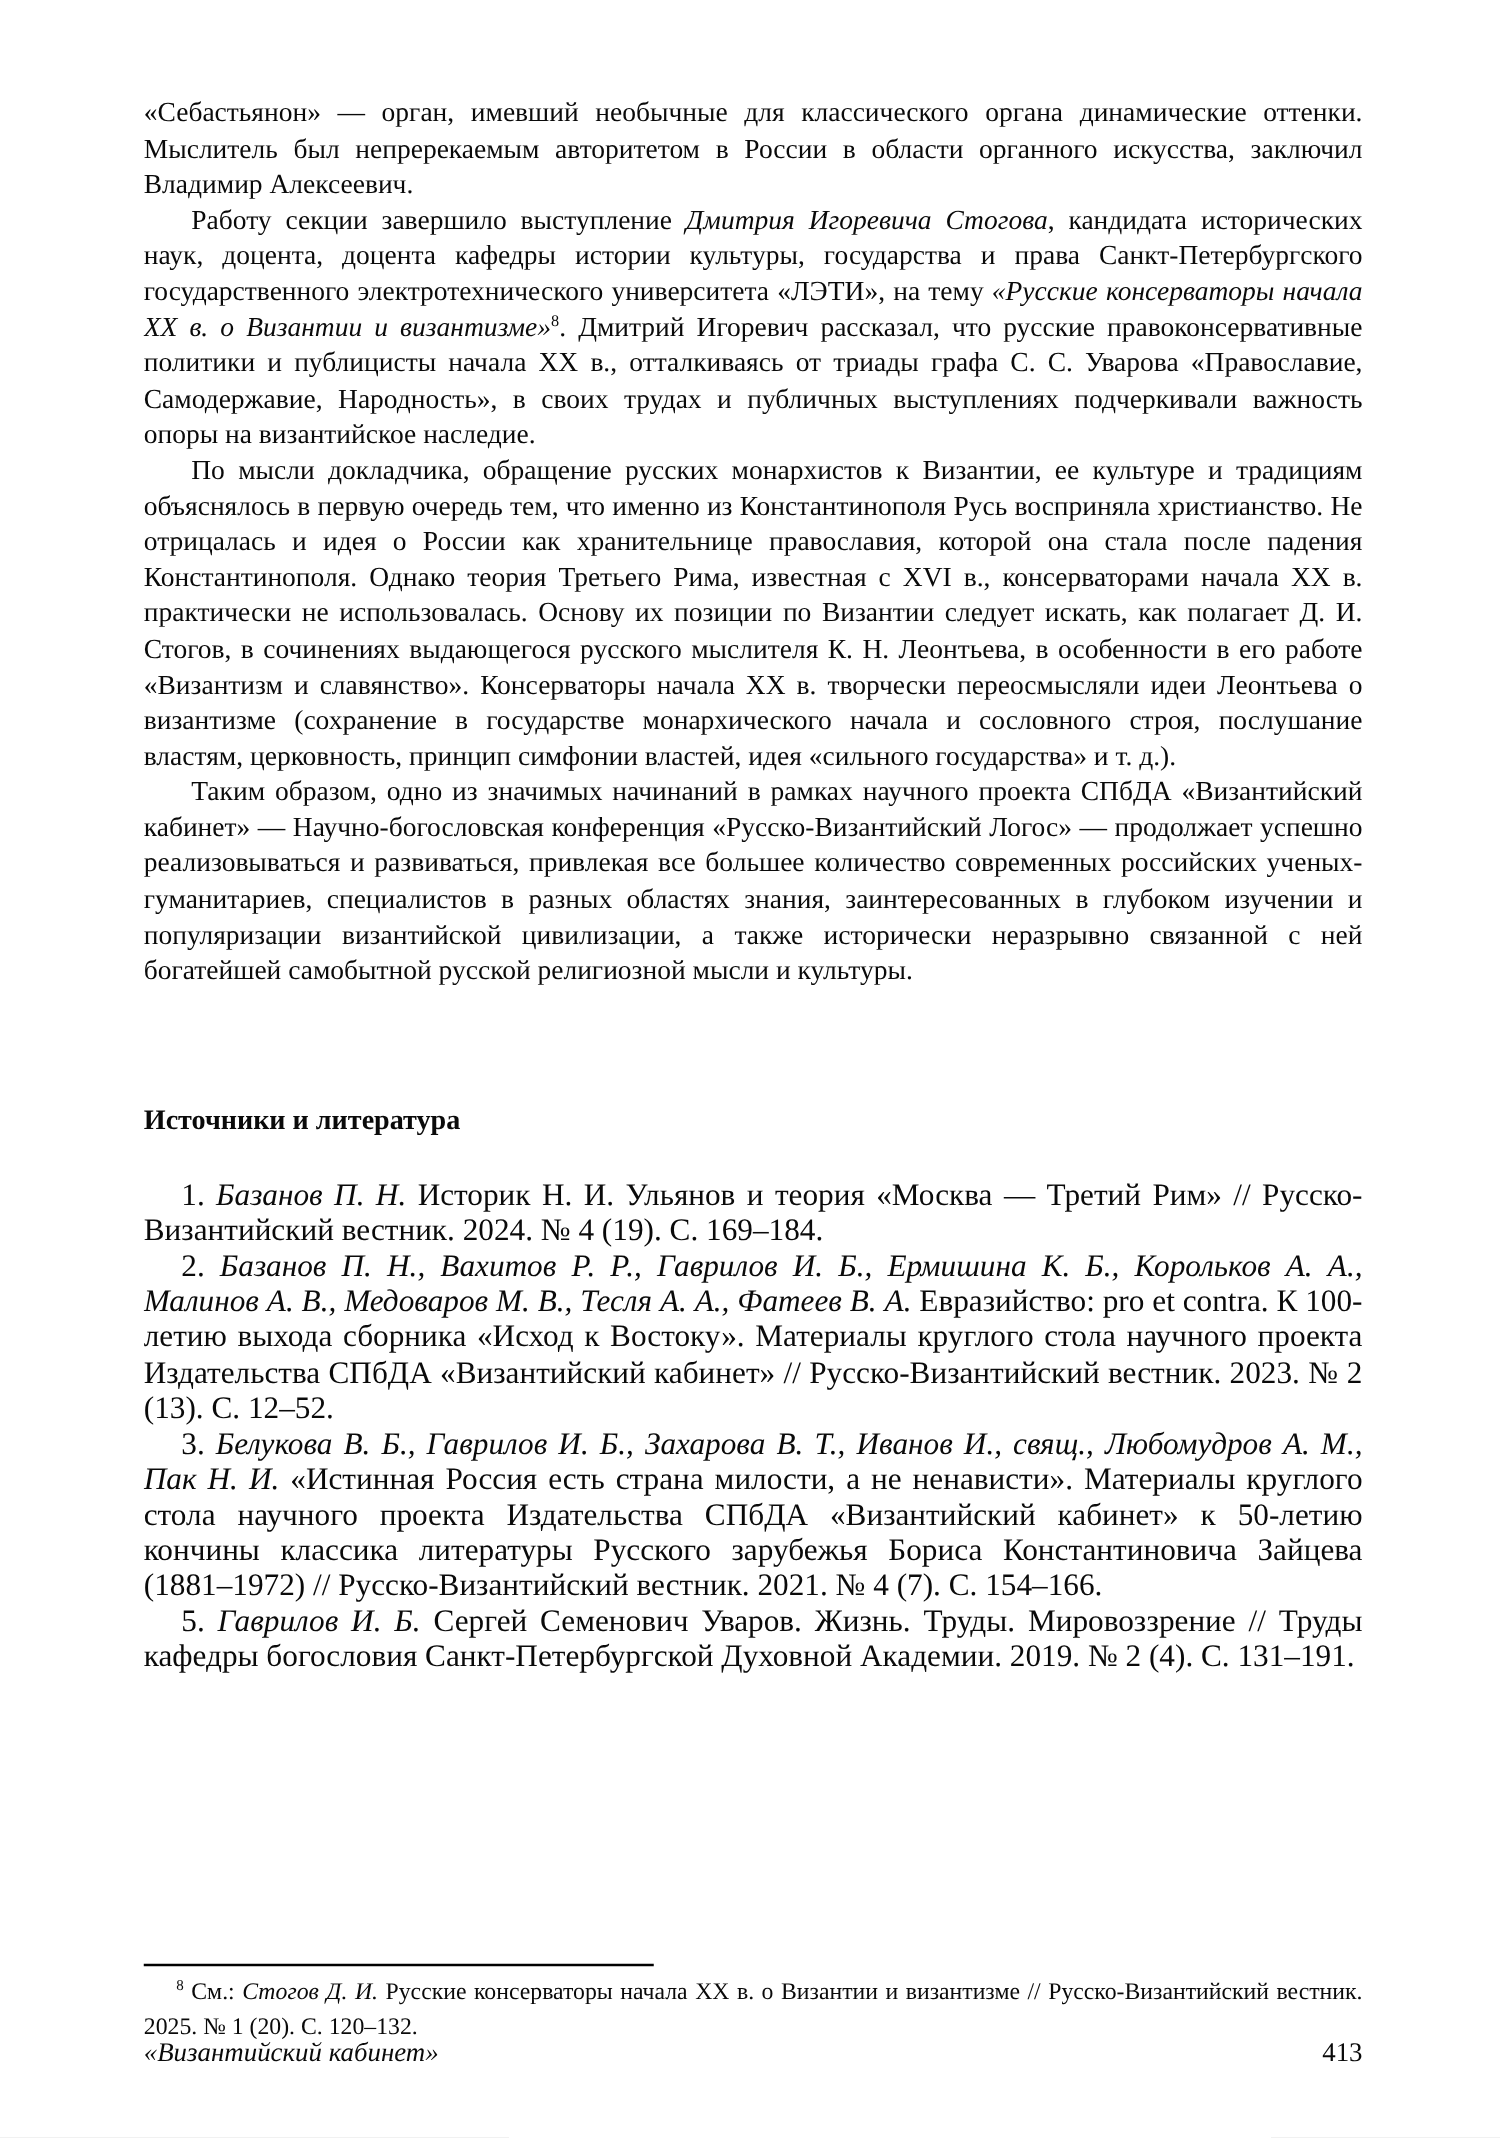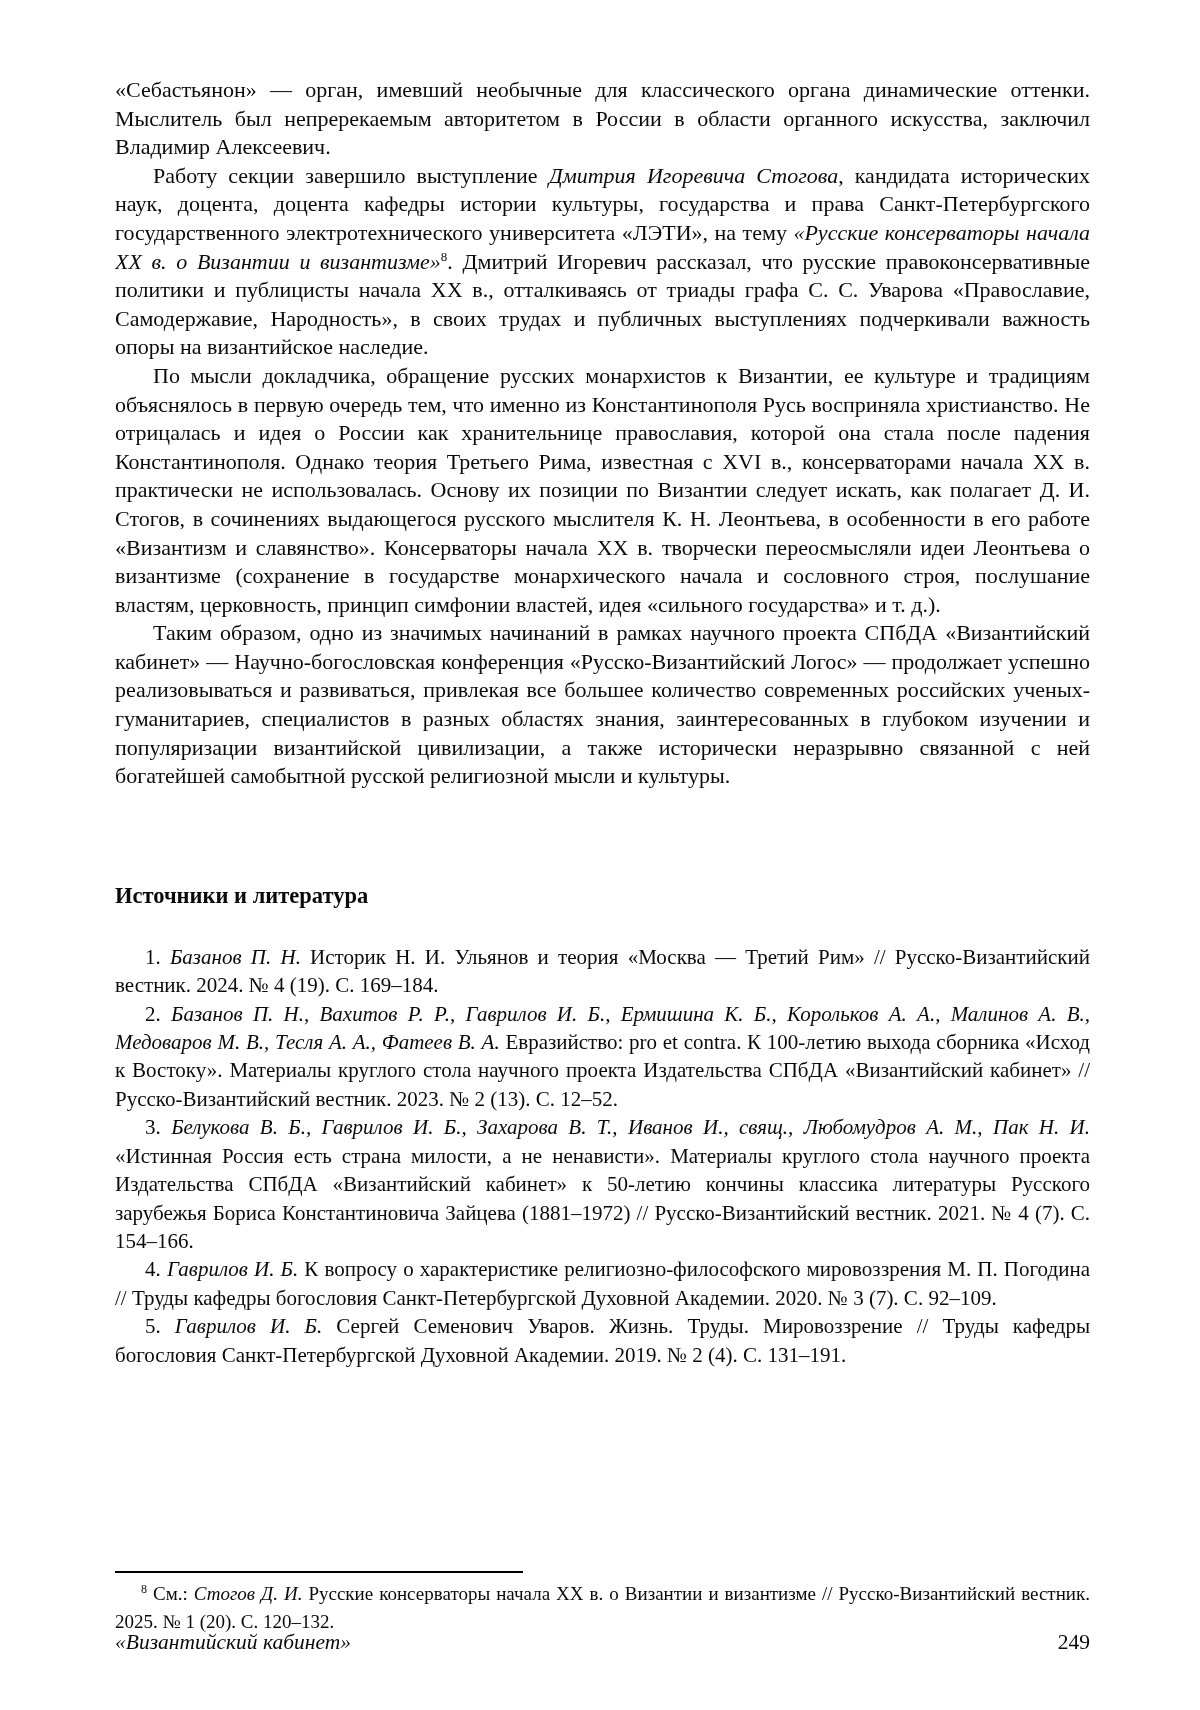--- a/index.html
+++ b/index.html
@@ -35,21 +35,21 @@
     line-height: 0;
   }
   .sources-heading {
     margin: 92px 0 34px 0;
     font-size: 22.5px;
     font-weight: bold;
     text-align: left;
   }
   .refs p {
     margin: 0;
-    font-size: 21px;
+    font-size: 25px;
     line-height: 28.4px;
     text-align: justify;
     text-indent: 30px;
     hyphens: auto;
     -webkit-hyphens: auto;
   }
   .refs .authors, .maintext .ital { font-style: italic; }
   .footnote {
     position: absolute;
     left: 115px;
@@ -109,30 +109,29 @@
 
     <h2 class="sources-heading">Источники и литература</h2>
 
     <div class="refs">
       <p><span>1. </span><span class="authors">Базанов П. Н.</span><span> Историк Н. И. Ульянов и теория «Москва — Третий Рим» // Русско-Византийский вестник. 2024. № 4 (19). С. 169–184.</span></p>
 
       <p><span>2. </span><span class="authors">Базанов П. Н., Вахитов Р. Р., Гаврилов И. Б., Ермишина К. Б., Корольков А. А., Малинов А. В., Медоваров М. В., Тесля А. А., Фатеев В. А.</span><span> Евразийство: pro et contra. К 100-летию выхода сборника «Исход к Востоку». Материалы круглого стола научного проекта Издательства СПбДА «Византийский кабинет» // Русско-Византийский вестник. 2023. № 2 (13). С. 12–52.</span></p>
 
       <p><span>3. </span><span class="authors">Белукова В. Б., Гаврилов И. Б., Захарова В. Т., Иванов И., свящ., Любомудров А. М., Пак Н. И.</span><span> «Истинная Россия есть страна милости, а не ненависти». Материалы круглого стола научного проекта Издательства СПбДА «Византийский кабинет» к 50-летию кончины классика литературы Русского зарубежья Бориса Константиновича Зайцева (1881–1972) // Русско-Византийский вестник. 2021. № 4 (7). С. 154–166.</span></p>
 
-      <p><span>4. </span><span class="authors">Гаврилов И. Б.</span><span> К вопросу о характеристике религиозно-философского мировоззрения М. П. Погодина // Труды кафедры богословия Санкт-Петербургской Духовной Академии. 2020. № 3 (7). С. 92–109.</span></p>
 
       <p><span>5. </span><span class="authors">Гаврилов И. Б.</span><span> Сергей Семенович Уваров. Жизнь. Труды. Мировоззрение // Труды кафедры богословия Санкт-Петербургской Духовной Академии. 2019. № 2 (4). С. 131–191.</span></p>
     </div>
 
   </div>
 
   <div class="footnote">
     <hr class="footnote-rule">
     <p><span class="fn-marker">8</span><span> См.: </span><span class="authors">Стогов Д. И.</span><span> Русские консерваторы начала XX в. о Византии и византизме // Русско-Византийский вестник. 2025. № 1 (20). С. 120–132.</span></p>
   </div>
 
   <div class="pagefooter">
     <span class="running-title">«Византийский кабинет»</span>
-    <span class="page-number">249</span>
+    <span class="page-number">413</span>
   </div>
 
 </div>
 
 </body></html>

